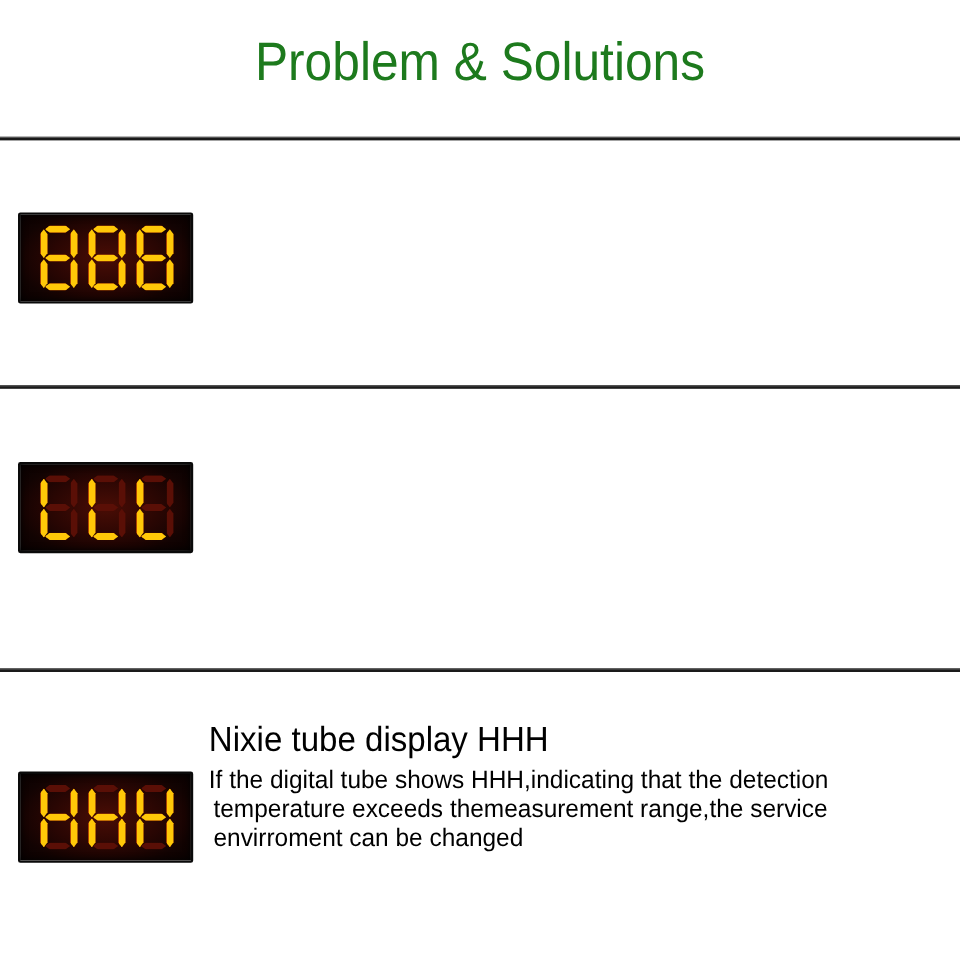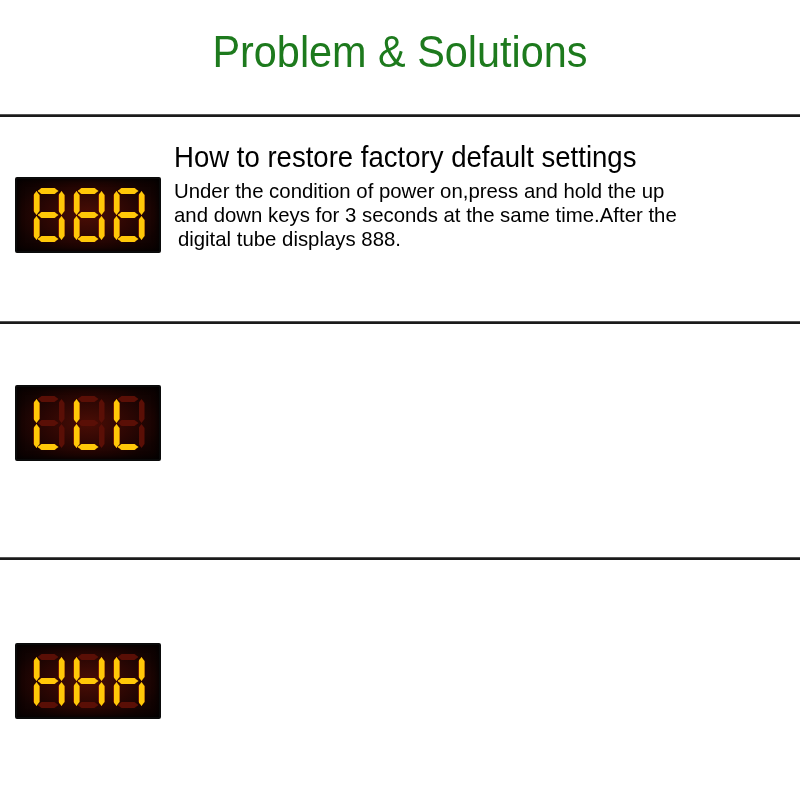--- a/index.html
+++ b/index.html
@@ -160,28 +160,20 @@
     <div class="digit">
       <div class="seg h a on"></div>
       <div class="seg v f on"></div>
       <div class="seg v b on"></div>
       <div class="seg h g on"></div>
       <div class="seg v e on"></div>
       <div class="seg v c on"></div>
       <div class="seg h d on"></div>
     </div>
   </div>
-  <div class="text-col">
-    <div class="section-heading">How to restore factory default settings</div>
-    <div class="section-body">
-      <span class="ln">Under the condition of power on,press and hold the up</span>
-      <span class="ln">and down keys for 3 seconds at the same time.After the</span>
-      <span class="ln ind1"> digital tube displays 888.</span>
-    </div>
-  </div>
 </div>
 
 <div class="section section-2">
   <div class="led-panel p2">
     <div class="digit">
       <div class="seg h a"></div>
       <div class="seg v f on"></div>
       <div class="seg v b"></div>
       <div class="seg h g"></div>
       <div class="seg v e on"></div>
@@ -232,13 +224,21 @@
     <div class="digit">
       <div class="seg h a"></div>
       <div class="seg v f on"></div>
       <div class="seg v b on"></div>
       <div class="seg h g on"></div>
       <div class="seg v e on"></div>
       <div class="seg v c on"></div>
       <div class="seg h d"></div>
     </div>
   </div>
+  <div class="text-col">
+    <div class="section-heading">Nixie tube display HHH</div>
+    <div class="section-body">
+      <span class="ln">If the digital tube shows HHH,indicating that the detection</span>
+      <span class="ln ind1"> temperature exceeds themeasurement range,the service</span>
+      <span class="ln ind1"> envirroment can be changed</span>
+    </div>
+  </div>
 </div>
 
 </body></html>

